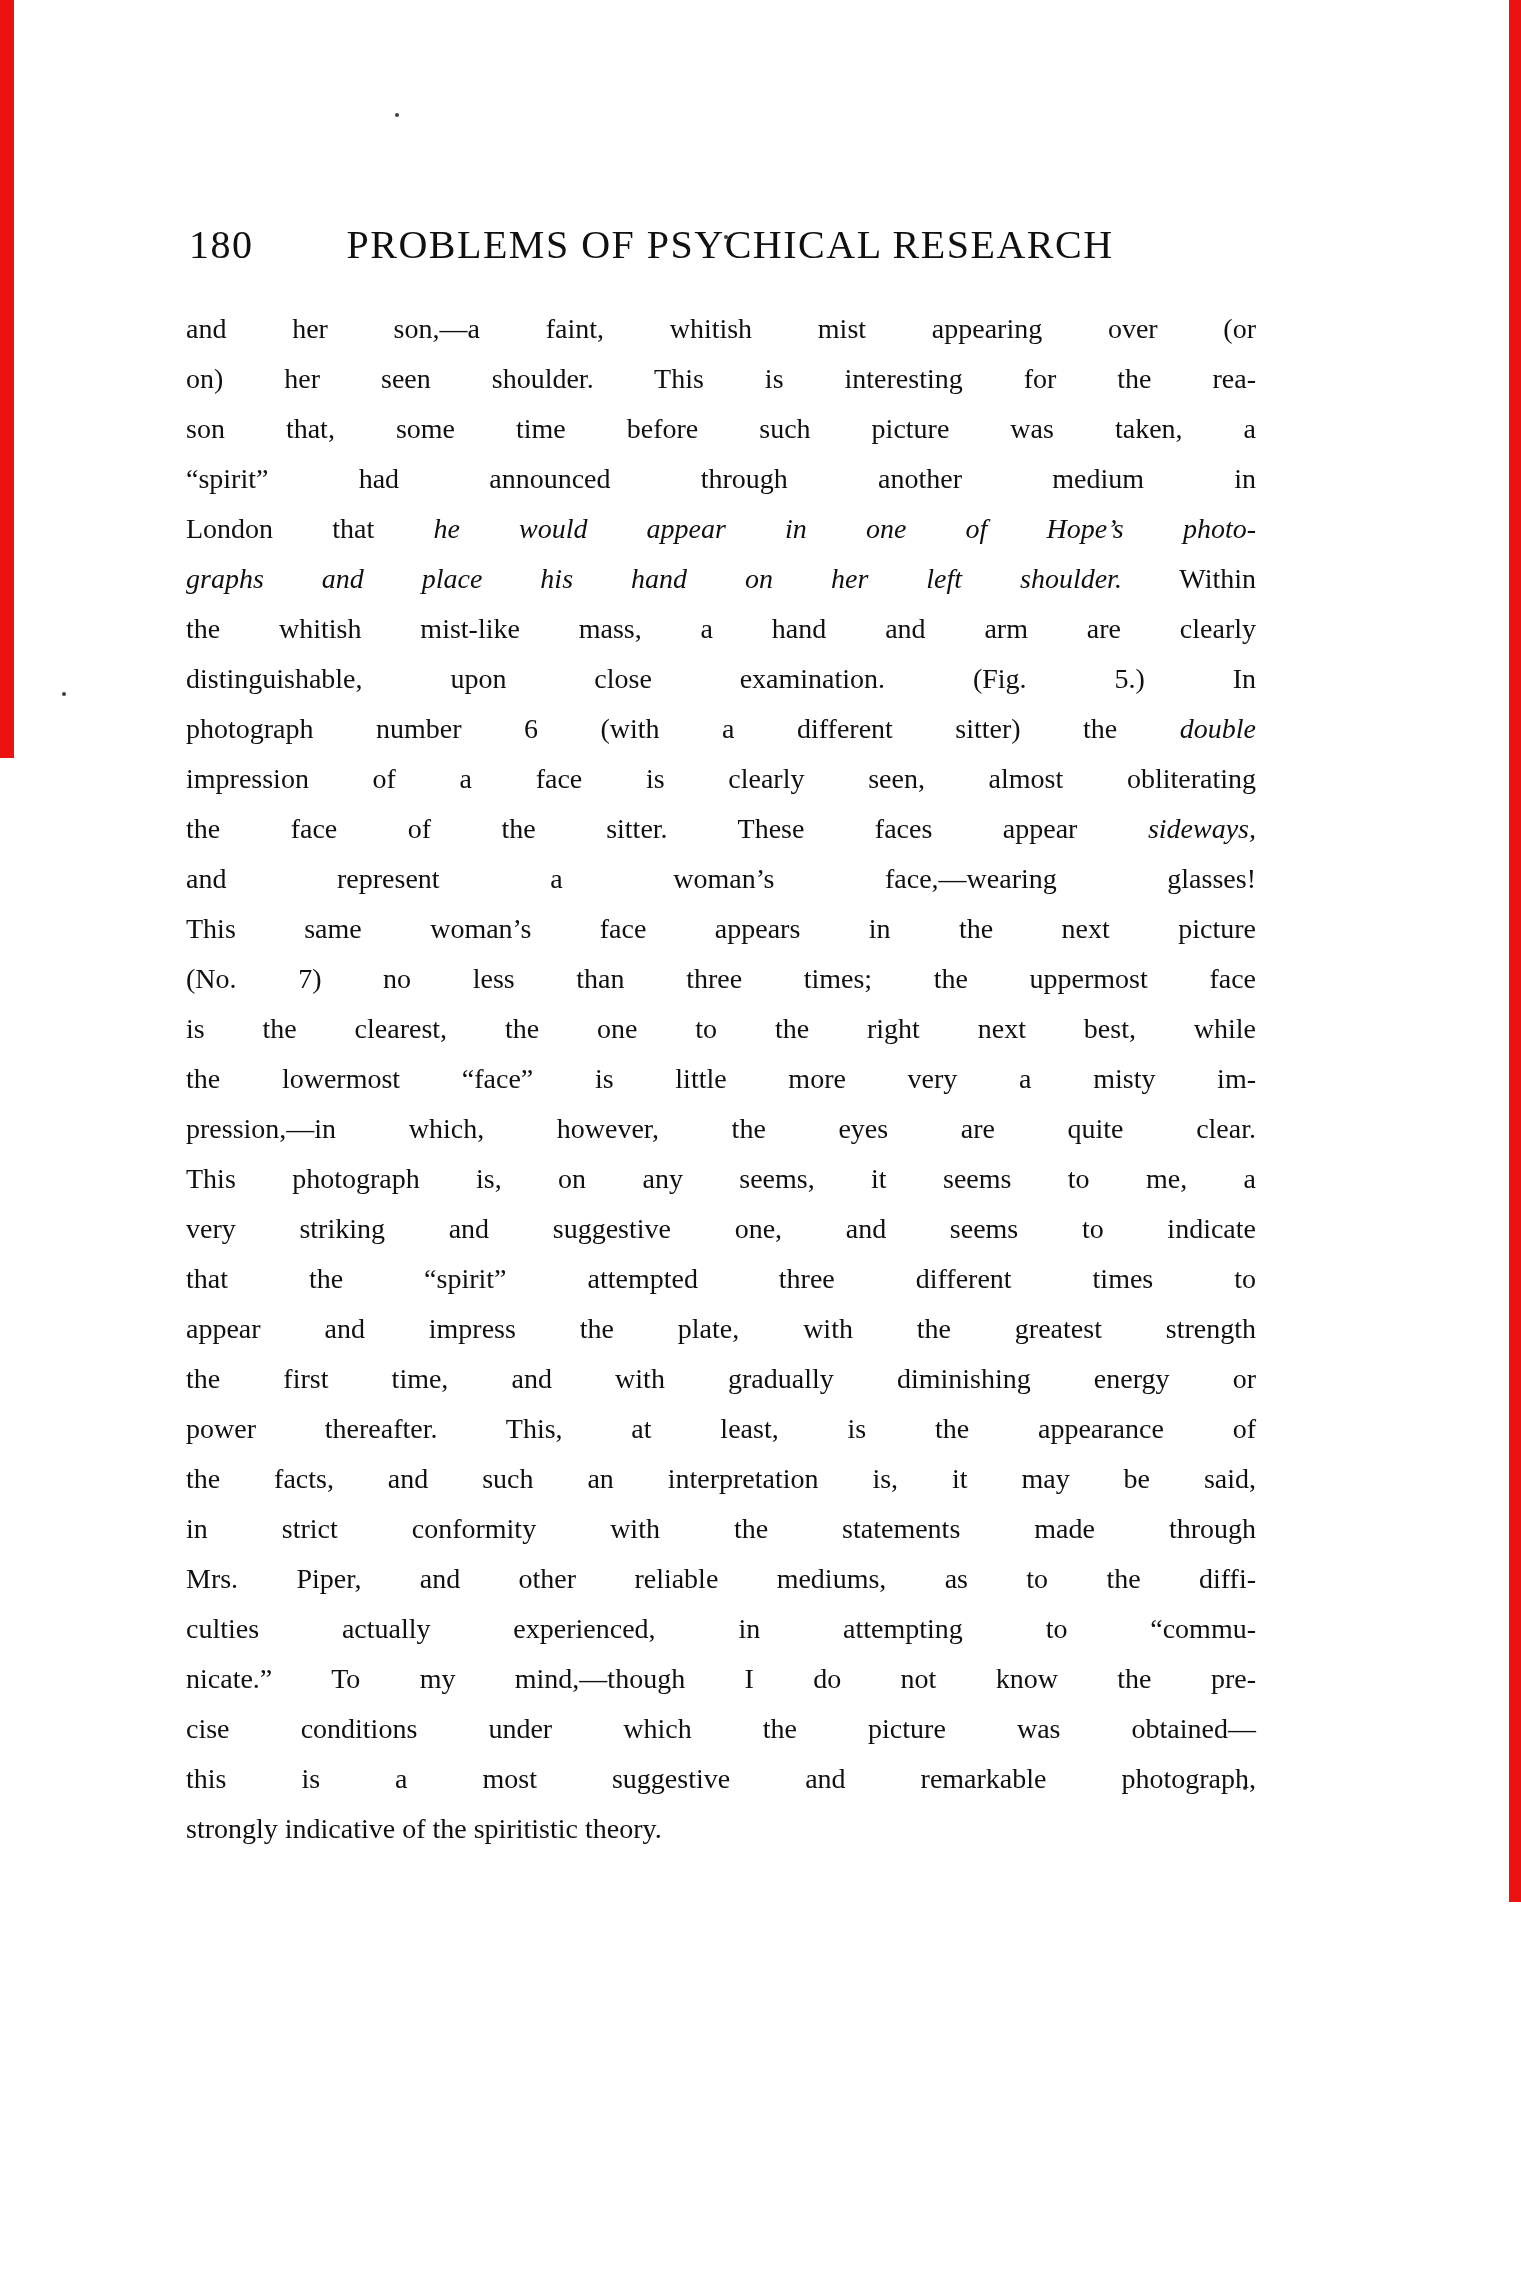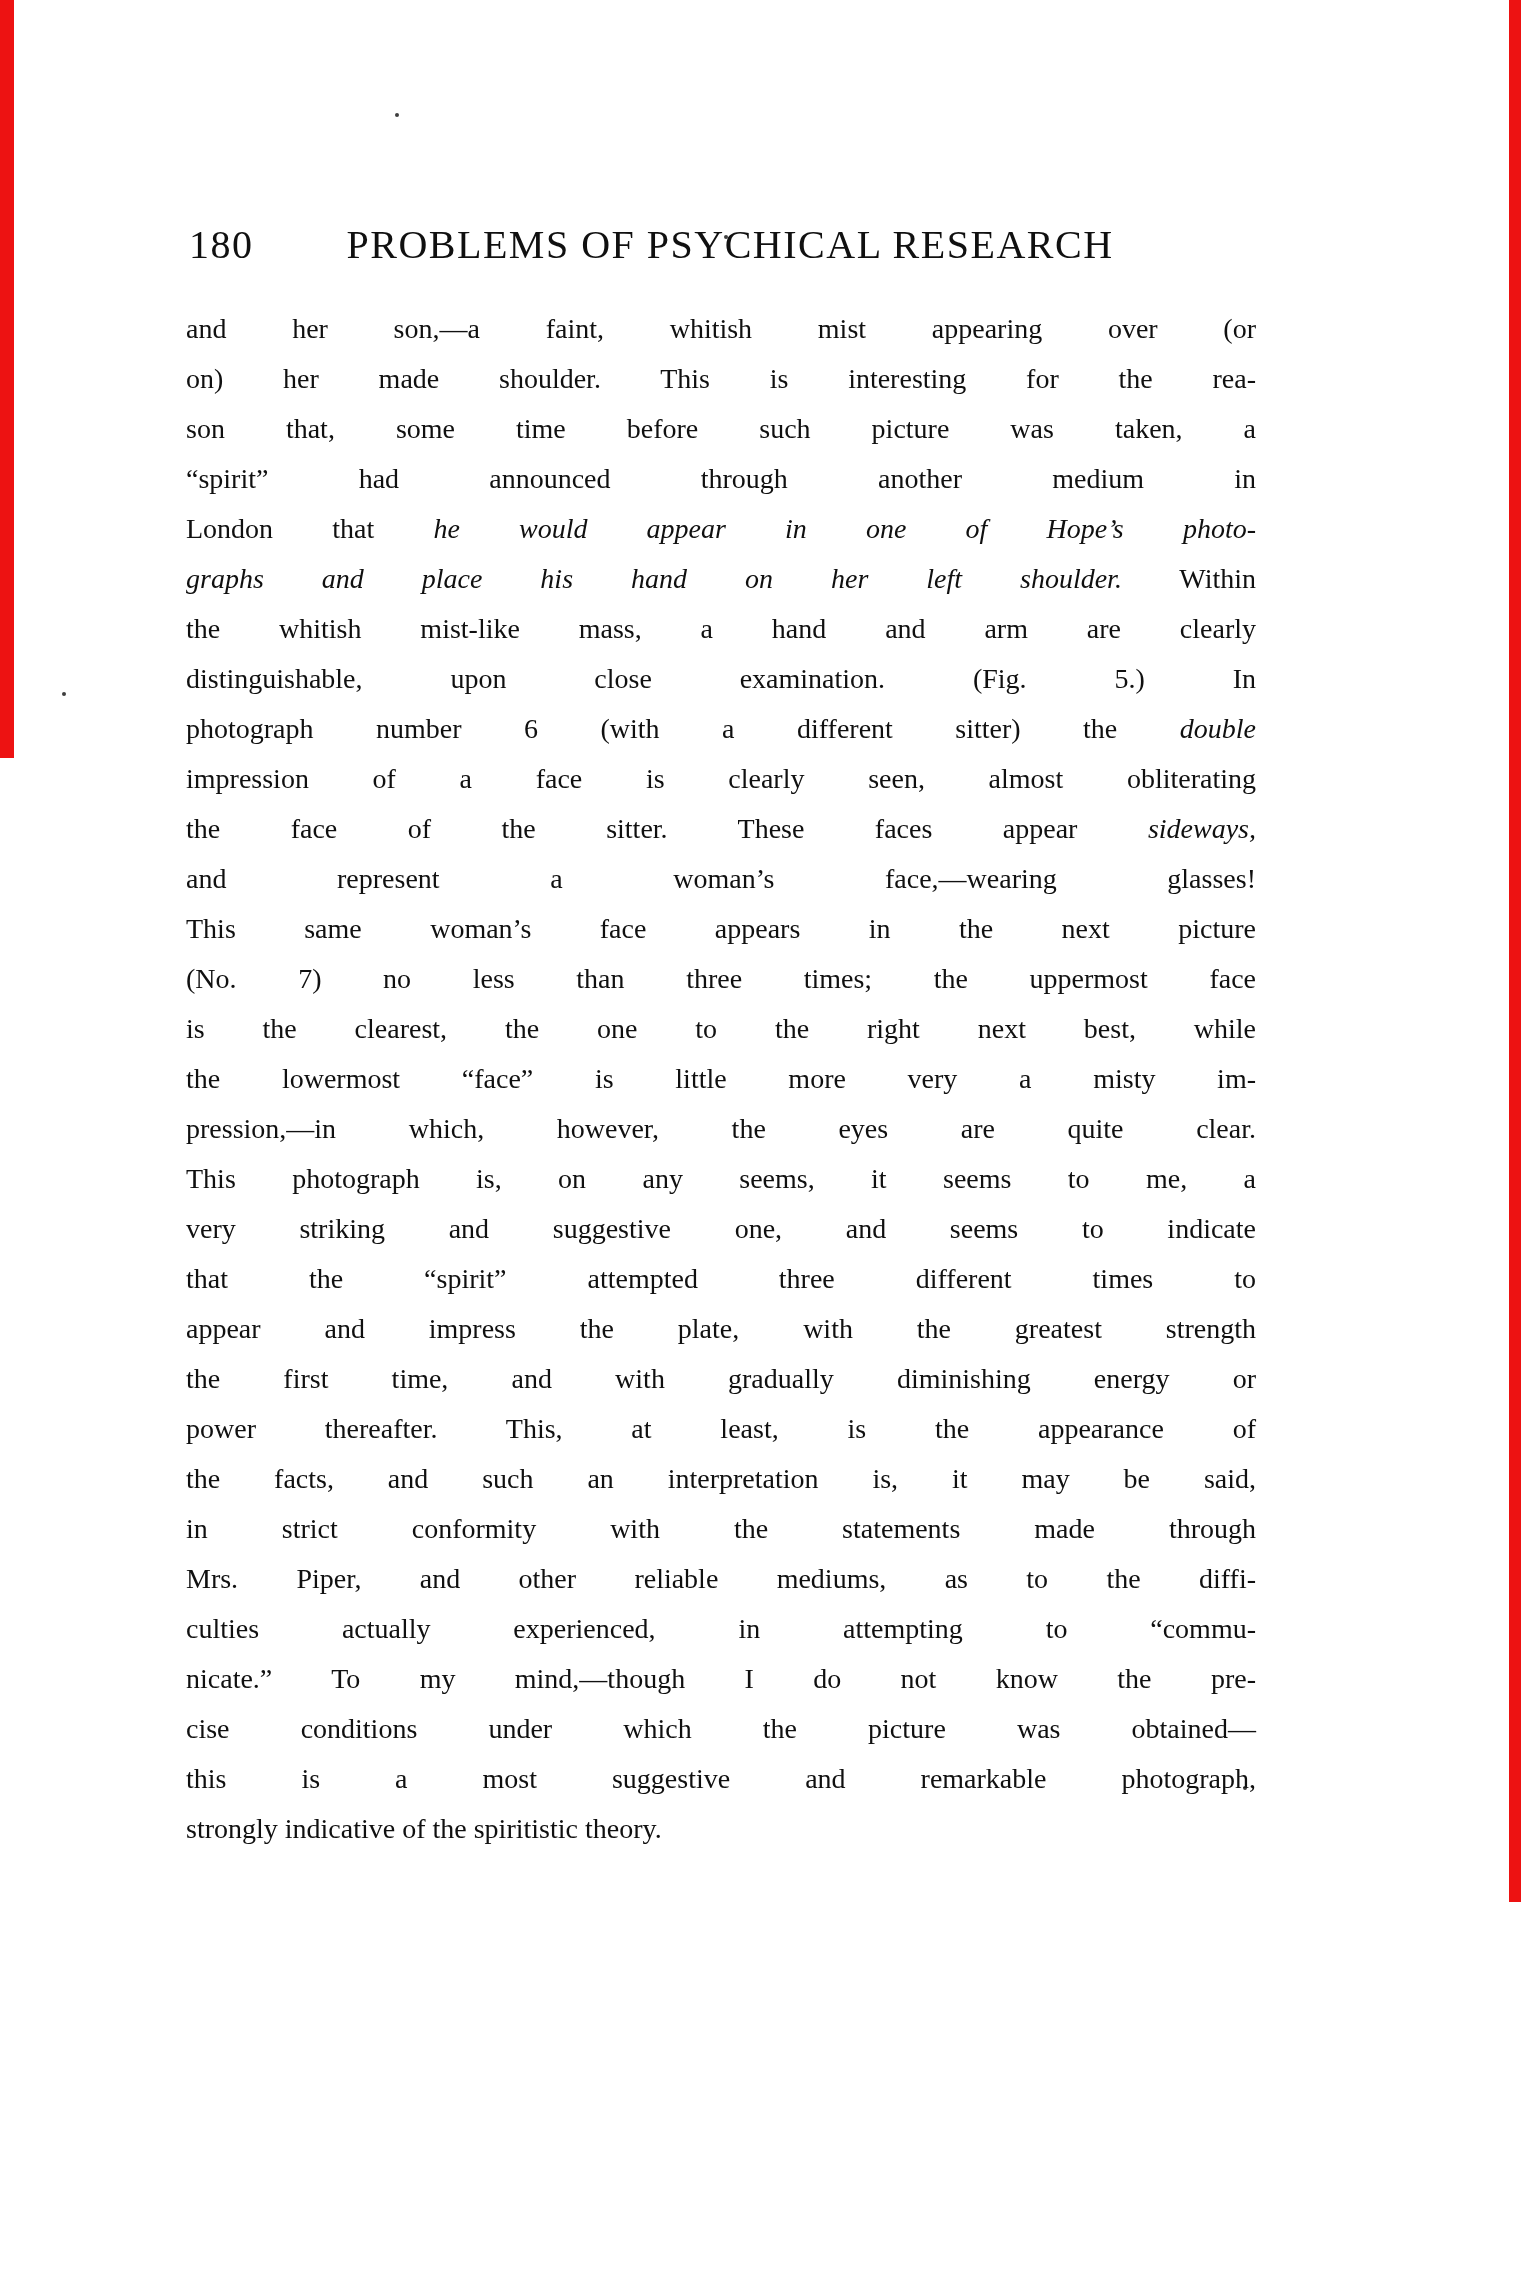--- a/index.html
+++ b/index.html
@@ -57,21 +57,21 @@
   <div class="red-strip" id="strip-left" style="background: rgb(237, 18, 18);"></div>
   <div class="red-strip" id="strip-right" style="background: rgb(237, 18, 18);"></div>
   <div class="red-strip" id="strip-bottom" style="background: rgb(237, 18, 18);"></div>
 
   <div class="running-header">
     <span class="pagenum">180</span><span class="title">PROBLEMS OF PSYCHICAL RESEARCH</span>
   </div>
 
   <div class="body-block" id="body-block">
       <div class="text-line"><span>and her son,—a faint, whitish mist appearing over (or</span></div>
-      <div class="text-line"><span>on) her made shoulder.  This is interesting for the rea-</span></div>
+      <div class="text-line"><span>on) her seen shoulder.  This is interesting for the rea-</span></div>
       <div class="text-line"><span>son that, some time before such picture was taken, a</span></div>
       <div class="text-line"><span>“spirit” had announced through another medium in</span></div>
       <div class="text-line"><span>London that </span><i>he would appear in one of Hope’s photo-</i></div>
       <div class="text-line"><i>graphs and place his hand on her left shoulder.</i><span>  Within</span></div>
       <div class="text-line"><span>the whitish mist-like mass, a hand and arm are clearly</span></div>
       <div class="text-line"><span>distinguishable, upon close examination.  (Fig. 5.)  In</span></div>
       <div class="text-line"><span>photograph number 6 (with a different sitter) the </span><i>double</i></div>
       <div class="text-line"><span>impression of a face is clearly seen, almost obliterating</span></div>
       <div class="text-line"><span>the face of the sitter.  These faces appear </span><i>sideways,</i></div>
       <div class="text-line"><span>and represent a woman’s face,—wearing glasses!</span></div>

